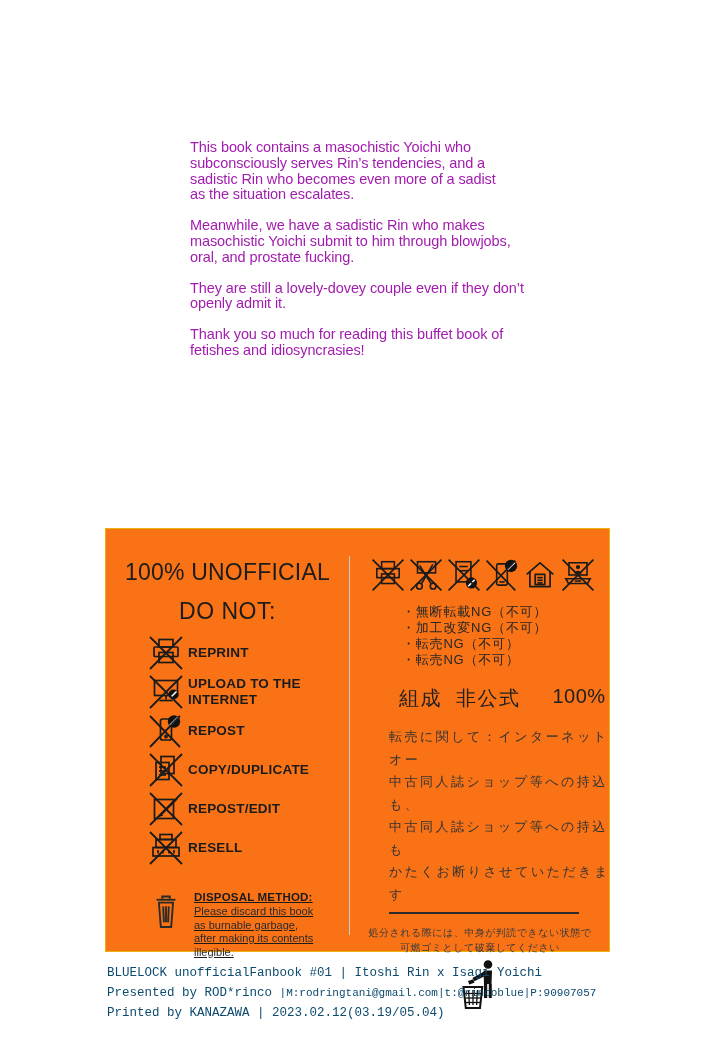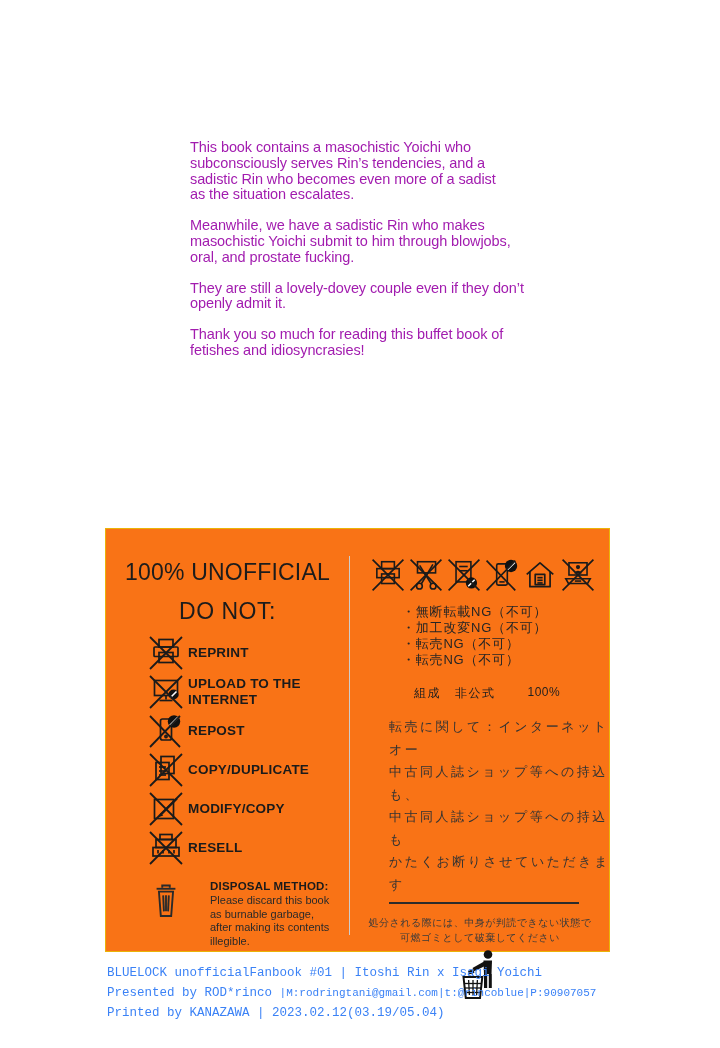--- a/index.html
+++ b/index.html
@@ -19,38 +19,38 @@
     border:1px solid #eab308;box-sizing:border-box;background:#f97316;color:#1b1b1b;
   }
   .col-divider{position:absolute;left:243px;top:27px;bottom:16px;width:1px;background:#cccccc;}
   .left-col{position:absolute;left:0;top:0;width:243px;height:100%;}
   .right-col{position:absolute;left:244px;top:0;width:260px;height:100%;}
   .unofficial-title{margin-top:30px;text-align:center;font-size:23px;letter-spacing:0.2px;color:#1c1c1c;}
   .do-not-heading{margin-top:12px;text-align:center;font-size:23px;letter-spacing:0.5px;color:#1c1c1c;}
   .dont-list{margin-top:8px;padding-left:42px;}
   .dont-item{display:flex;align-items:center;gap:4px;height:39px;}
   .dont-item .label{font-size:13.5px;font-weight:bold;letter-spacing:0.2px;line-height:1.15;color:#1b1b1b;}
-  .disposal{display:flex;gap:28px;padding-left:44px;margin-top:13px;}
+  .disposal{display:flex;gap:12px;padding-left:44px;margin-top:24px;text-decoration:underline;}
   .disposal-text{width:152px;}
   .disposal-title{font-size:11.5px;font-weight:bold;letter-spacing:0.2px;}
   .disposal-body{font-size:11px;line-height:13.5px;margin-top:2px;white-space:pre-line;color:#2a2a2a;}
   
   .icon-row{display:flex;gap:4px;justify-content:center;margin-top:29px;padding-left:6px;}
   .ng-list{margin-top:12px;margin-left:52px;font-size:13px;line-height:16px;letter-spacing:0.8px;color:#252525;}
-  .composition{display:flex;margin-top:17px;margin-left:64px;font-size:12px;letter-spacing:1.5px;color:#1f1f1f;}
+  .composition{display:flex;margin-top:17px;margin-left:49px;font-size:20px;letter-spacing:1.5px;color:#1f1f1f;}
   .composition .comp-value{margin-left:14px;}
   .composition .comp-percent{margin-left:32px;letter-spacing:0.5px;}
   .resale-note{margin-top:14px;margin-left:39px;font-size:13px;line-height:22.5px;letter-spacing:2.5px;color:#333;}
   .right-rule{margin:6px 0 0 39px;width:190px;border:0;border-top:2px solid #2c2c2c;}
   .disposal-note{margin-top:11px;text-align:center;font-size:10px;line-height:15px;letter-spacing:0.5px;color:#3a3a3a;}
   .tidyman-wrap{margin-top:3px;text-align:center;}
   
   .credits{
     position:absolute;left:107px;top:963px;
-    font-family:"Liberation Mono", monospace;font-size:12.5px;line-height:20px;color:#3b82f6;
+    font-family:"Liberation Mono", monospace;font-size:12.5px;line-height:20px;color:#0c4a6e;
   }
   .credits .contact{font-size:11px;}
   svg{display:block;}
   .dont-item svg, .icon-row svg{flex:0 0 auto;}
 </style>
 </head>
 <body>
 
 <section class="intro">
   <p>This book contains a masochistic Yoichi who
@@ -153,21 +153,21 @@
           <svg viewBox="0 0 36 36" width="36" height="36">
             <rect x="6.5" y="8.5" width="19" height="19" fill="none" stroke="#1a1a1a" stroke-width="1.7"></rect>
             <line x1="13" y1="23.5" x2="29" y2="7.5" stroke="#1a1a1a" stroke-width="2.2"></line>
             <path d="M9.8,26.6 L12.6,21.9 L15.2,24.5 Z" fill="#1a1a1a"></path>
             <g stroke="#1a1a1a" stroke-width="1.8">
               <line x1="2" y1="2" x2="34" y2="34"></line>
                 <line x1="34" y1="2" x2="2" y2="34"></line>
             </g>
           </svg>
         </span>
-        <span class="label">MODIFY/COPY</span>
+        <span class="label">REPOST/EDIT</span>
       </div>
 
       <div class="dont-item">
         <span>
           <svg viewBox="0 0 36 36" width="36" height="36">
             <g fill="none" stroke="#1a1a1a" stroke-width="1.7">
               <rect x="12" y="4.5" width="12" height="5"></rect>
               <rect x="8" y="9.5" width="20" height="8"></rect>
               <rect x="5" y="17.5" width="26" height="8.5"></rect>
               <line x1="10" y1="20" x2="10" y2="23.5"></line>

